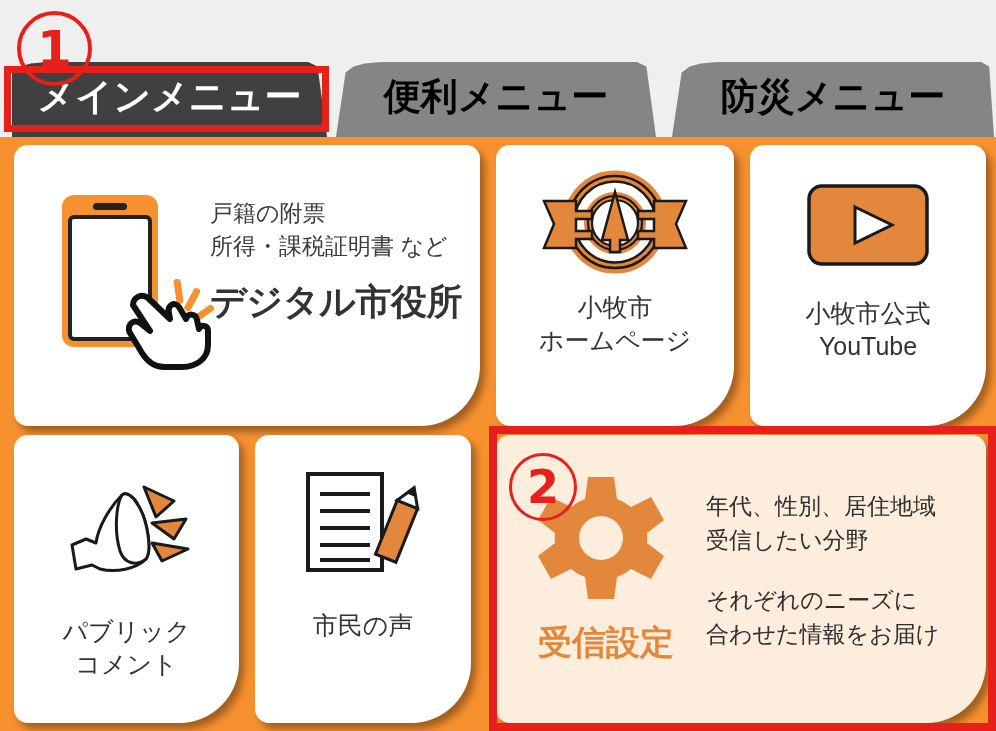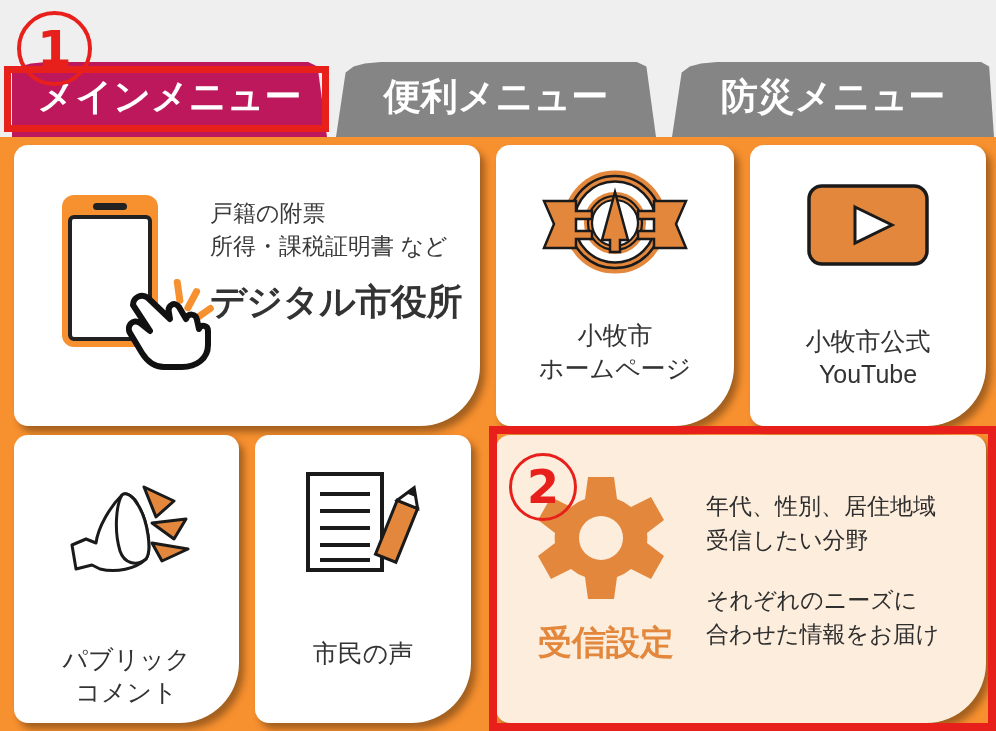--- a/index.html
+++ b/index.html
@@ -40,24 +40,24 @@
     box-sizing: border-box;
     color: #ffffff;
     font-size: 37px;
     font-weight: bold;
     letter-spacing: 0px;
     white-space: nowrap;
     padding-bottom: 6px;
   }
   .tab-inactive {
     background: #858585;
-    color: #ffffff;
+    color: #000000;
   }
   .tab-active {
-    background: #be185d;
+    background: #404040;
     color: #ffffff;
   }
   #tab-main {
     left: 12px;
     width: 315px;
     clip-path: polygon(0% 14%, 2.5% 6%, 6% 2%, 11% 0%, 94% 0%, 97% 6%, 100% 100%, 0% 100%);
   }
   #tab-benri {
     left: 336px;
     width: 320px;
@@ -191,21 +191,20 @@
   }
 
   
   .icon-card-inner {
     position: relative;
     width: 100%;
     height: 100%;
     display: flex;
     flex-direction: column;
     align-items: center;
-    gap: 28px;
   }
   .icon-wrap {
     display: flex;
     align-items: center;
     justify-content: center;
   }
   .card-label {
     text-align: center;
     font-size: 25px;
     color: #333333;

